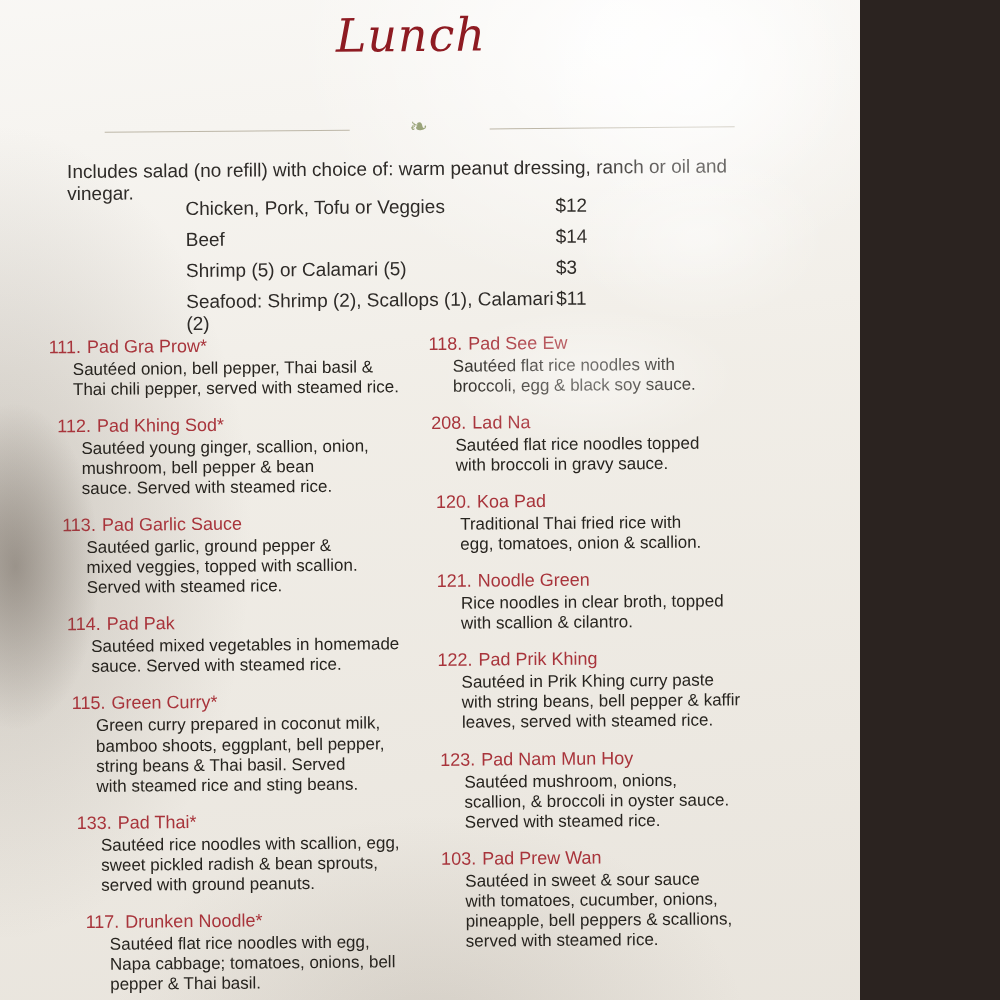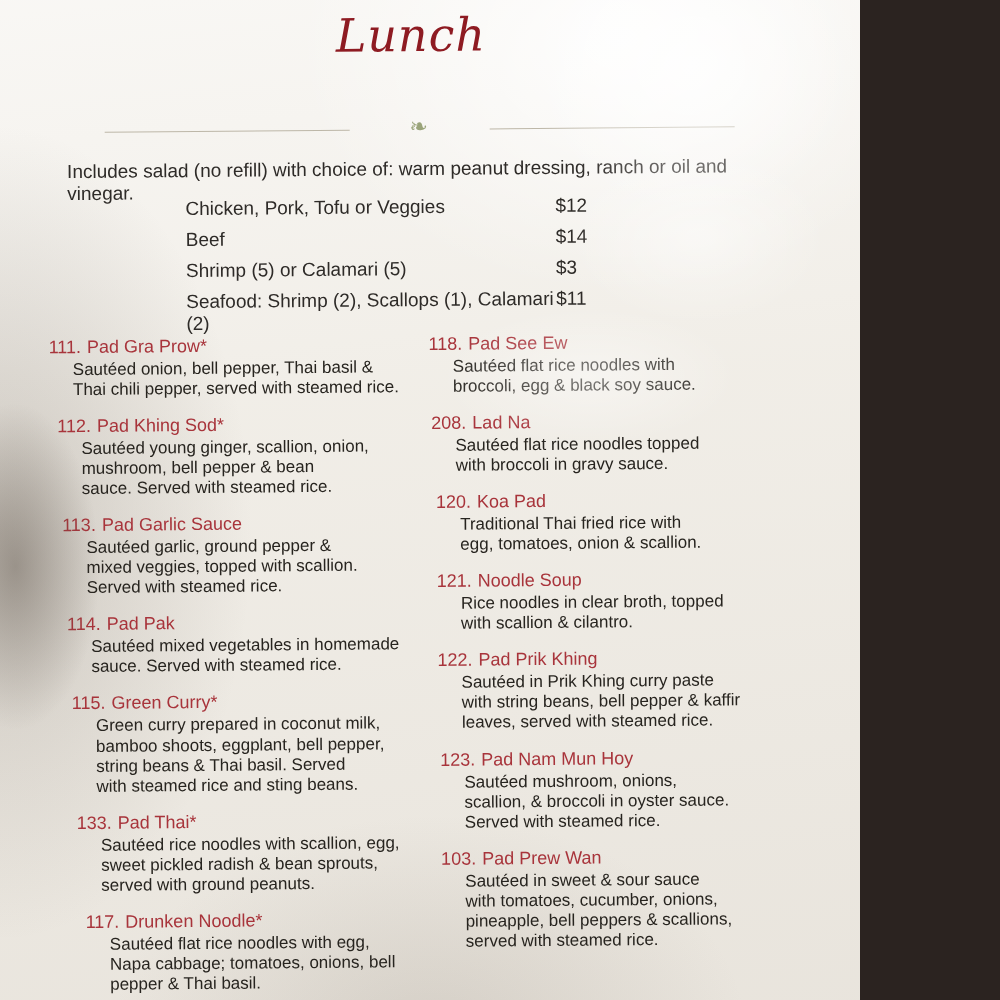--- a/index.html
+++ b/index.html
@@ -343,21 +343,21 @@
             <span class="item-num">120.</span><span>Koa Pad</span>
           </div>
           <div class="item-desc">
             <div>Traditional Thai fried rice with</div>
             <div>egg, tomatoes, onion &amp; scallion.</div>
           </div>
         </div>
 
         <div class="item r3">
           <div class="item-head">
-            <span class="item-num">121.</span><span>Noodle Soup</span>
+            <span class="item-num">121.</span><span>Noodle Green</span>
           </div>
           <div class="item-desc">
             <div>Rice noodles in clear broth, topped</div>
             <div>with scallion &amp; cilantro.</div>
           </div>
         </div>
 
         <div class="item r4">
           <div class="item-head">
             <span class="item-num">122.</span><span>Pad Prik Khing</span>

